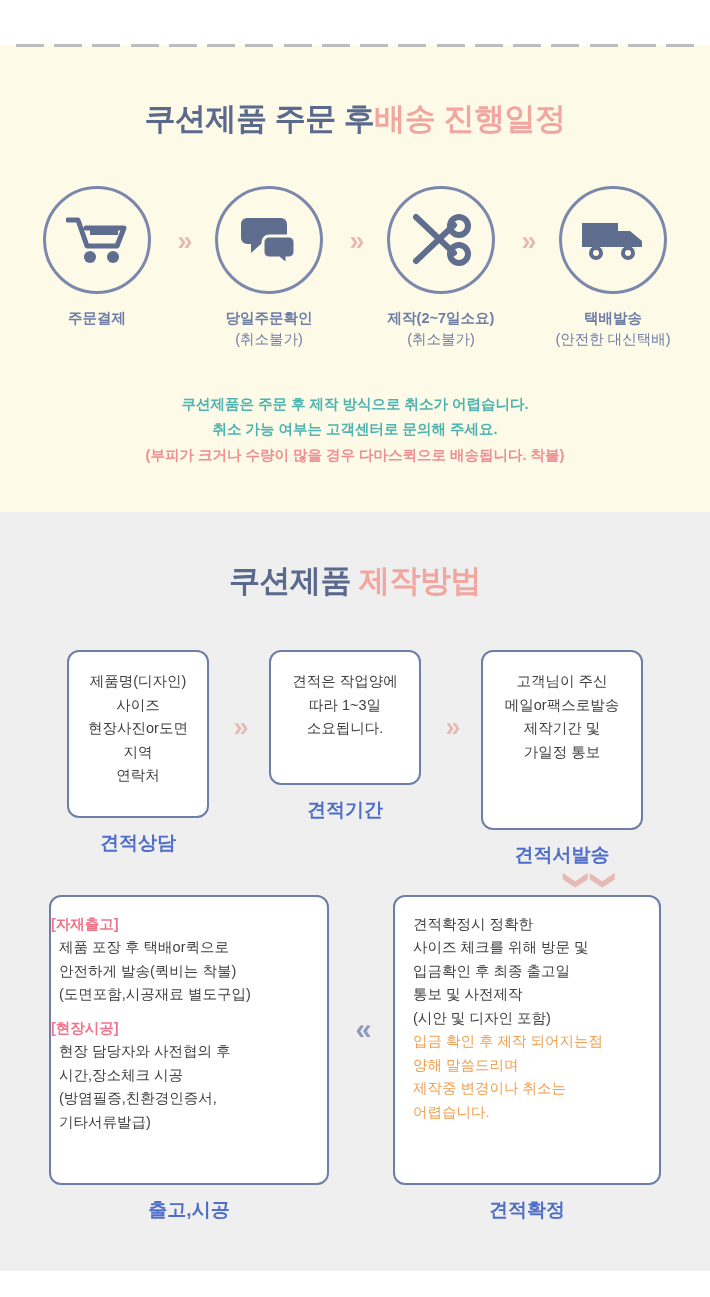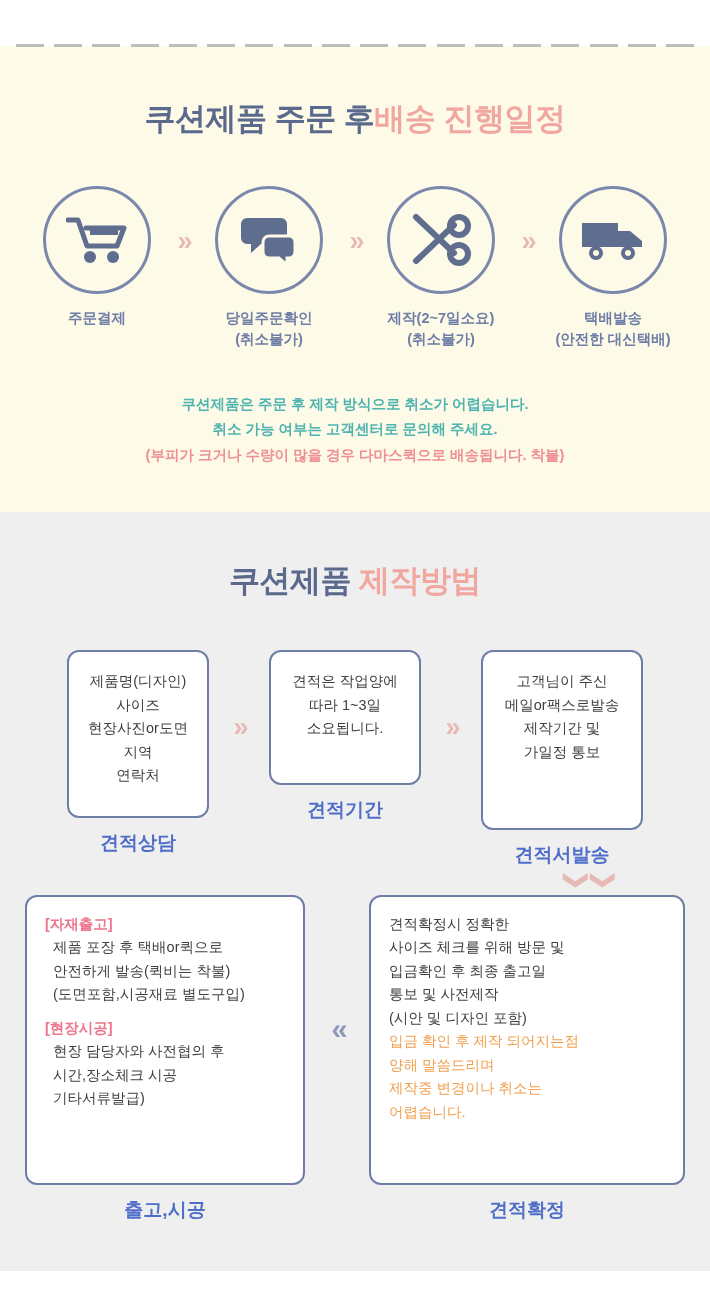--- a/index.html
+++ b/index.html
@@ -70,21 +70,21 @@
     justify-content: center;
     background: #fdfbe8;
   }
   .step-label {
     margin-top: 14px;
     font-size: 14.5px;
     font-weight: bold;
     color: #6f7ea6;
     line-height: 1.45;
   }
-  .step-label .sub { display: block; font-weight: bold; }
+  .step-label .sub { display: block; font-weight: normal; }
   .chev {
     width: 40px;
     padding-top: 40px;
     text-align: center;
     color: #e6b9b4;
     font-size: 27px;
     font-weight: bold;
     letter-spacing: -4px;
   }
 
@@ -151,22 +151,22 @@
     font-weight: bold;
   }
   .down-arrow div { margin-top: -4px; }
 
   .row2 {
     margin-top: 6px;
     display: flex;
     justify-content: center;
     align-items: flex-start;
   }
-  .c4 { width: 280px; height: 290px; padding: 16px 18px; }
-  .c5 { width: 316px; height: 290px; padding: 16px 18px; }
+  .c4 { width: 280px; height: 290px; padding: 16px 0; }
+  .c5 { width: 268px; height: 290px; padding: 16px 18px; }
   .arrow-l {
     width: 64px;
     padding-top: 118px;
     text-align: center;
     color: #8e9ab9;
     font-size: 29px;
     font-weight: bold;
     letter-spacing: -5px;
   }
   .tag-pink { color: #f0758c; font-weight: bold; }
@@ -336,20 +336,21 @@
     <div class="card-wrap">
       <div class="card c4" style="text-align:left;">
         <div class="tag-pink">[자재출고]</div>
         <span class="indent">제품 포장 후 택배or퀵으로</span>
         <span class="indent">안전하게 발송(퀵비는 착불)</span>
         <span class="indent">(도면포함,시공재료 별도구입)</span>
         <div class="sp"></div>
         <div class="tag-pink">[현장시공]</div>
         <span class="indent">현장 담당자와 사전협의 후</span>
         <span class="indent">시간,장소체크 시공</span>
+        <span class="indent">(방염필증,친환경인증서,</span>
         <span class="indent"> 기타서류발급)</span>
       </div>
       <div class="card-caption">출고,시공</div>
     </div>
 
     <div class="arrow-l">«</div>
 
     <div class="card-wrap">
       <div class="card c5" style="text-align:left;">
         <div>견적확정시 정확한</div>

